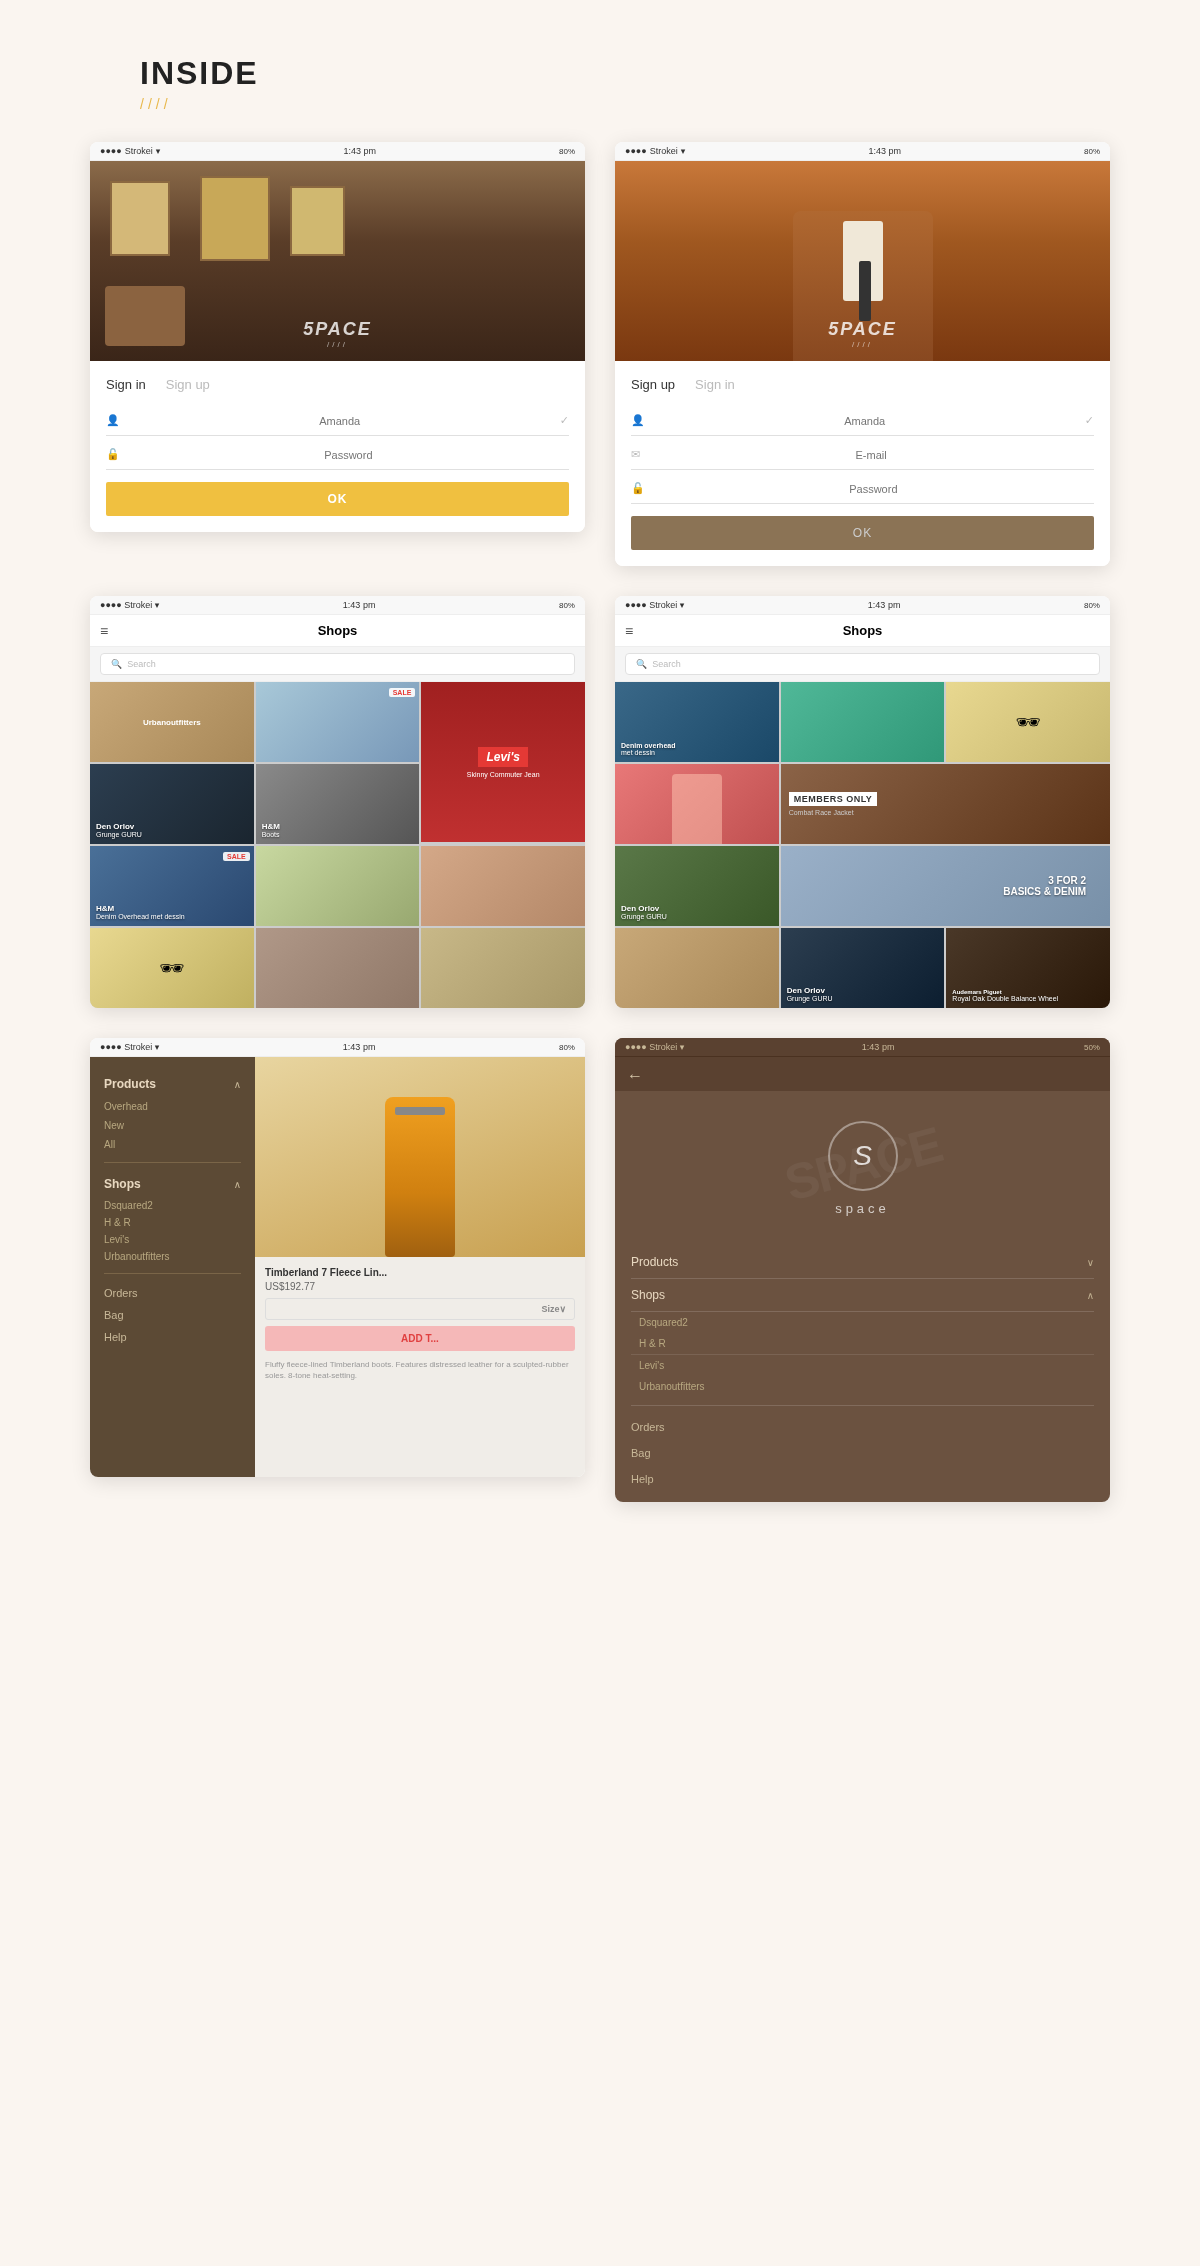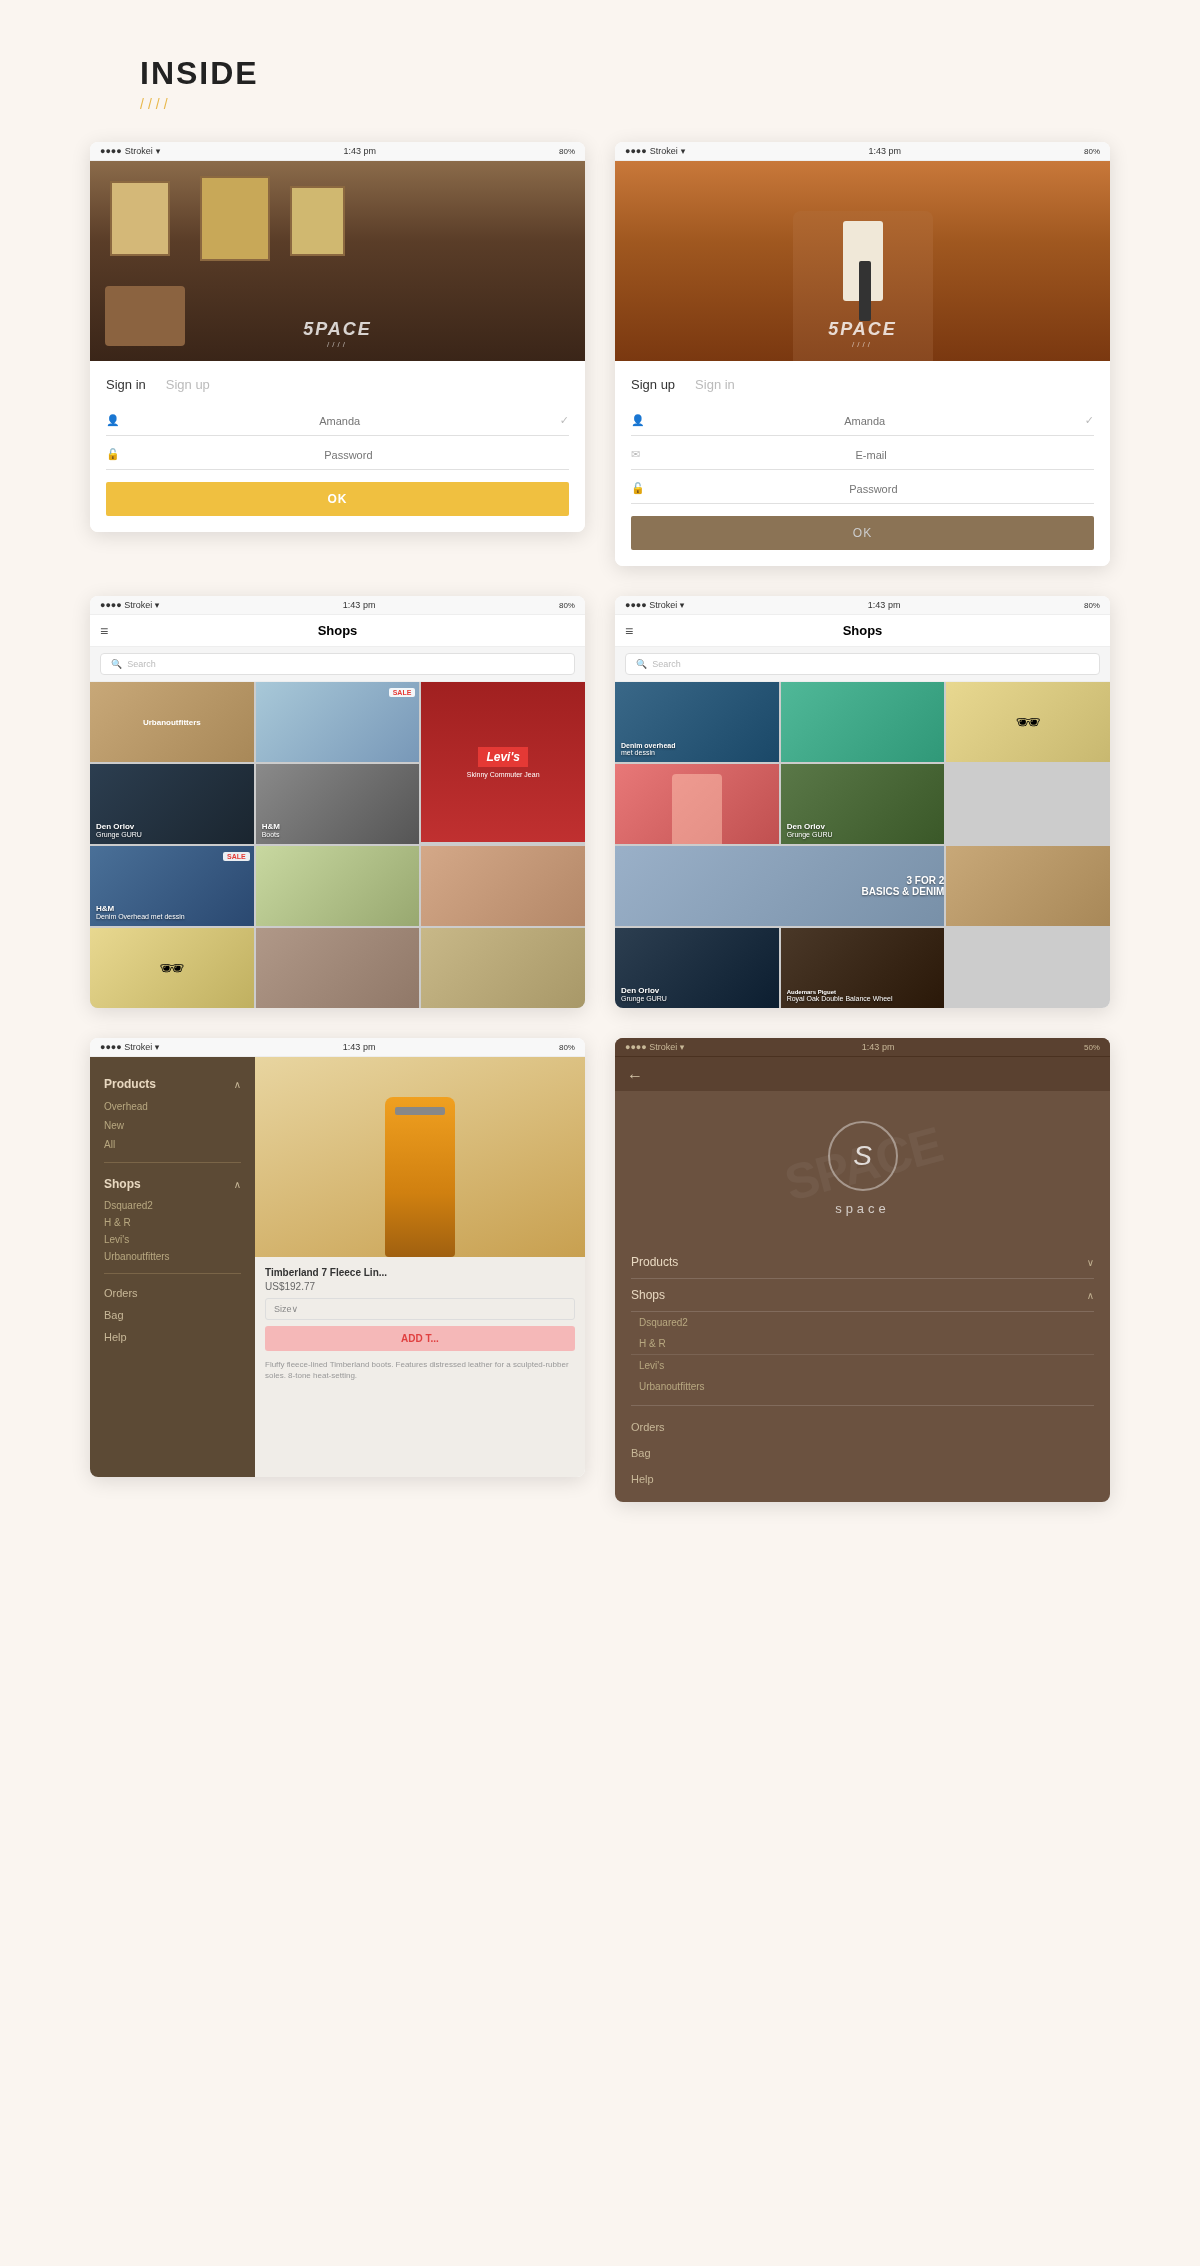--- a/index.html
+++ b/index.html
@@ -233,21 +233,21 @@
     }
 
     
     .deal-overlay {
       position: absolute;
       inset: 0;
       display: flex;
       flex-direction: column;
       justify-content: center;
       align-items: flex-end;
-      padding: 0;
+      padding: 24px;
     }
     .deal-text {
       color: #fff;
       font-size: 10px;
       font-weight: 800;
       text-align: right;
       text-shadow: 0 1px 2px rgba(0,0,0,0.5);
     }
 
     .space-logo {
@@ -510,20 +510,26 @@
         <div class="mosaic-cell" style="height:80px;background:linear-gradient(135deg,#50b898,#309878);"></div>
         <div class="mosaic-cell" style="height:80px;background:linear-gradient(135deg,#e8d890,#c8b870);">
           <div style="position:absolute;top:50%;left:50%;transform:translate(-50%,-50%);font-size:20px;">🕶</div>
         </div>
 
         <div class="mosaic-cell" style="height:80px;background:linear-gradient(135deg,#e87878,#c05050);">
 
           <div style="position:absolute;bottom:0;left:50%;transform:translateX(-50%);width:50px;height:70px;background:rgba(255,200,180,0.5);border-radius:4px 4px 0 0;"></div>
         </div>
 
+        <div class="mosaic-cell" style="height:80px;grid-column:span 2;background:linear-gradient(135deg,#8b6347,#5b3317);">
+          <div class="members-overlay">
+            <div class="members-title">MEMBERS ONLY</div>
+            <div style="color:#ccc;font-size:7px;margin-top:3px;">Combat Race Jacket</div>
+          </div>
+        </div>
 
         <div class="mosaic-cell" style="height:80px;background:linear-gradient(135deg,#5a7848,#3a5828);">
           <div class="cell-label">Den Orlov<span class="cell-sublabel">Grunge GURU</span></div>
         </div>
 
         <div class="mosaic-cell" style="height:80px;grid-column:span 2;background:linear-gradient(135deg,#9ab0c8,#7890a8);">
           <div class="deal-overlay">
             <div class="deal-text">3 FOR 2<br>BASICS &amp; DENIM</div>
           </div>
         </div>
@@ -588,21 +594,21 @@
           <div style="width:100%;height:200px;background:linear-gradient(160deg,#e8d5a0 0%,#c8a050 100%);display:flex;align-items:flex-end;justify-content:center;overflow:hidden;">
 
             <div style="width:70px;height:160px;background:linear-gradient(180deg,#f0a020 0%,#d08010 60%,#a06010 100%);border-radius:8px 8px 4px 4px;margin-bottom:0;position:relative;">
               <div style="position:absolute;top:10px;left:50%;transform:translateX(-50%);width:50px;height:8px;background:#888;border-radius:2px;"></div>
             </div>
           </div>
 
           <div style="padding:10px;">
             <div style="font-size:10px;font-weight:600;color:#333;">Timberland 7 Fleece Lin...</div>
             <div style="font-size:10px;color:#666;margin:3px 0;">US$192.77</div>
-            <div style="border:1px solid #ddd;border-radius:3px;padding:5px 8px;font-size:9px;display:flex;justify-content:flex-start;align-items:center;margin:6px 0;color:#888;cursor:pointer;">
+            <div style="border:1px solid #ddd;border-radius:3px;padding:5px 8px;font-size:9px;display:flex;justify-content:flex-end;align-items:center;margin:6px 0;color:#888;cursor:pointer;font-weight:bold;">
               <span>Size</span>
               <span>∨</span>
             </div>
             <button style="background:#f5b8b8;color:#e04040;border:none;width:100%;padding:7px;font-size:10px;font-weight:600;border-radius:3px;cursor:pointer;">ADD T...</button>
             <div style="font-size:8px;color:#999;line-height:1.4;margin-top:8px;">Fluffy fleece-lined Timberland boots. Features distressed leather for a sculpted-rubber soles. 8-tone heat-setting.</div>
           </div>
         </div>
       </div>
     </div>
   </div>

